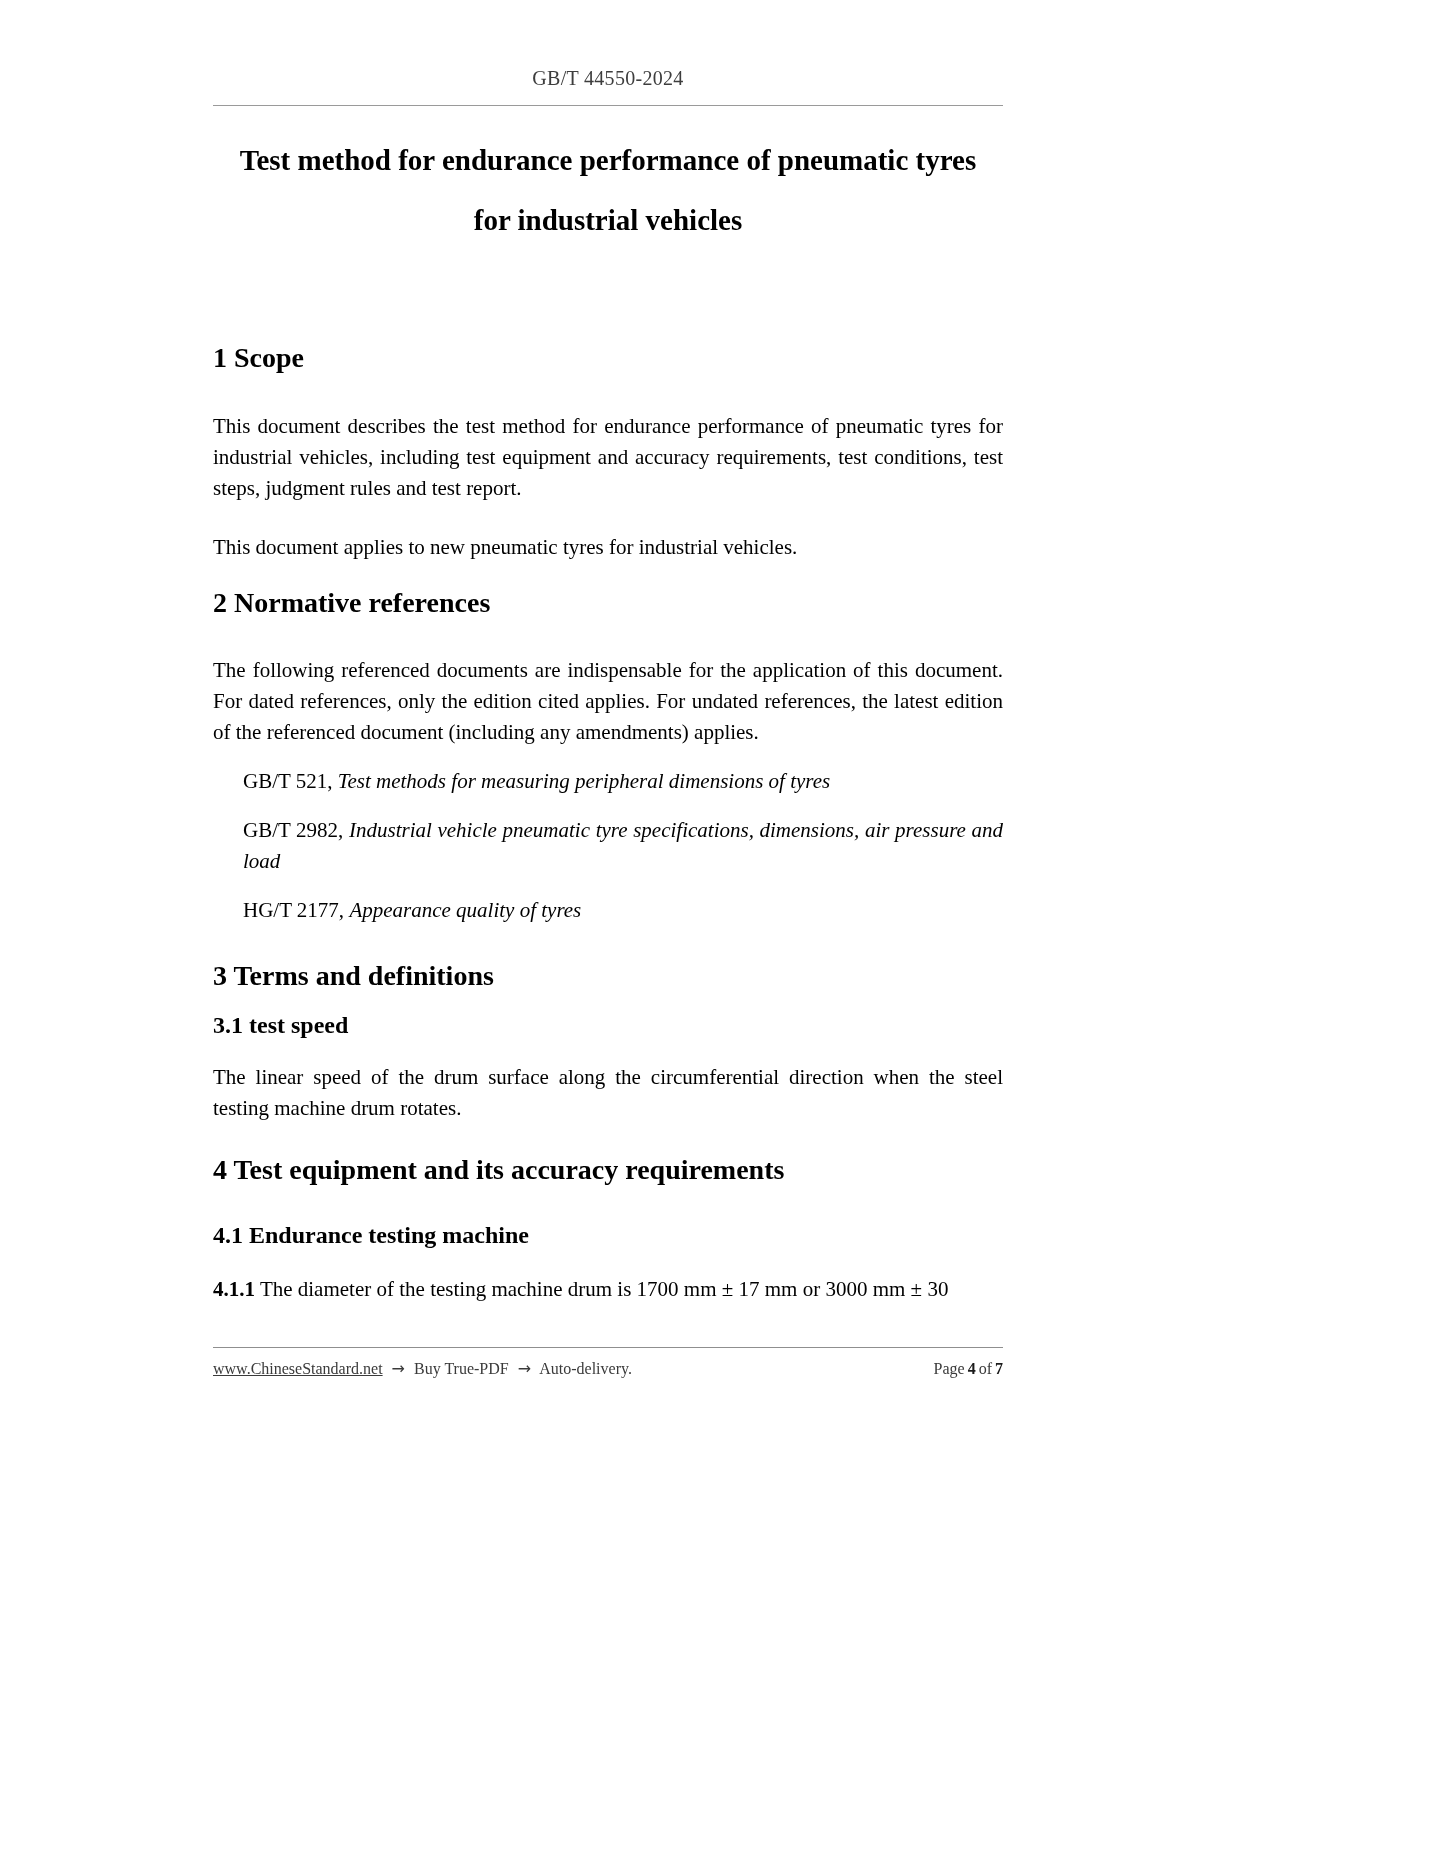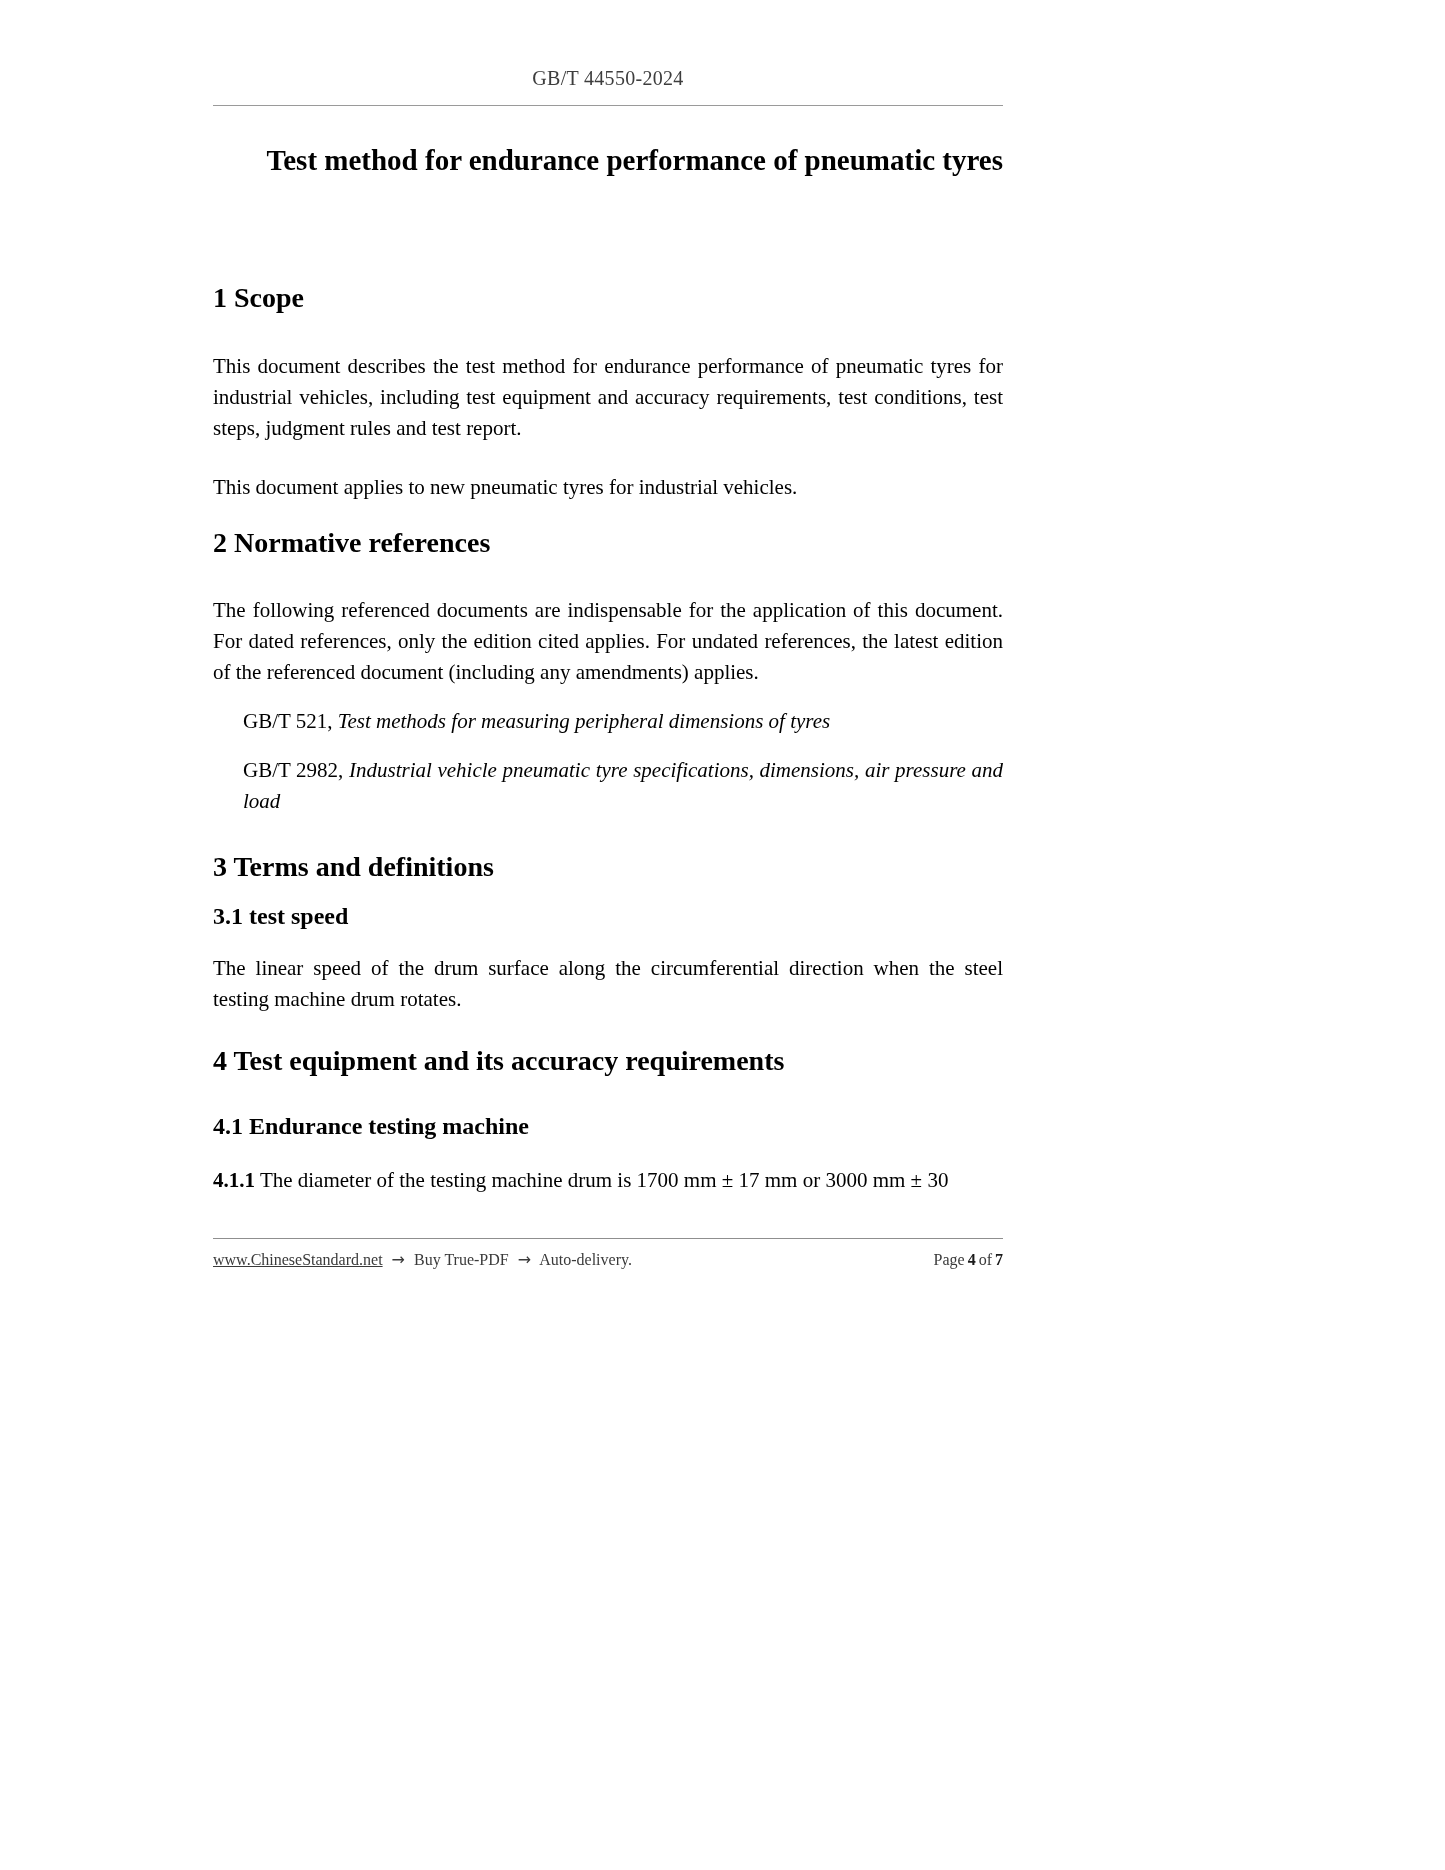--- a/index.html
+++ b/index.html
@@ -36,21 +36,21 @@
     border-bottom: 1px solid #9a9a9a;
     height: 0;
   }
   .doc-title {
     margin-top: 40px;
     font-size: 29px;
     font-weight: bold;
     text-align: center;
     line-height: 1;
   }
-  .title-line { display: block; text-align: right; }
+  .title-line { display: block; }
   .title-line + .title-line { margin-top: 31px; }
 
   h2.sec {
     font-size: 28px;
     font-weight: bold;
     line-height: 1;
   }
   .sec-scope      { margin-top: 109px; }
   .sec-normative  { margin-top: 26px; }
   .sec-terms      { margin-top: 36px; }
@@ -116,20 +116,21 @@
 <body>
 
 <div class="page">
   <div class="content">
 
     <div class="doc-number">GB/T 44550-2024</div>
     <div class="header-rule"></div>
 
     <h1 class="doc-title">
       <span class="title-line">Test method for endurance performance of pneumatic tyres</span>
+      <span class="title-line">for industrial vehicles</span>
     </h1>
 
     <h2 class="sec sec-scope">1 Scope</h2>
 
     <p class="body-p p-scope-1">This document describes the test method for endurance performance of pneumatic tyres for industrial vehicles, including test equipment and accuracy requirements, test conditions, test steps, judgment rules and test report.</p>
 
     <p class="body-p p-scope-2">This document applies to new pneumatic tyres for industrial vehicles.</p>
 
     <h2 class="sec sec-normative">2 Normative references</h2>
 
@@ -139,20 +140,24 @@
       <span class="ref-code">GB/T 521,</span>
       <em class="ref-title">Test methods for measuring peripheral dimensions of tyres</em>
     </div>
 
     <div class="ref">
       <span class="ref-code">GB/T 2982,</span>
       <em class="ref-title">Industrial vehicle pneumatic tyre specifications, dimensions, air pressure and load</em>
     </div>
 
 
+    <div class="ref">
+      <span class="ref-code">HG/T 2177,</span>
+      <em class="ref-title">Appearance quality of tyres</em>
+    </div>
 
     <h2 class="sec sec-terms">3 Terms and definitions</h2>
 
 
     <h3 class="subsec sub-terms">3.1 test speed</h3>
 
     <p class="body-p p-terms-def">The linear speed of the drum surface along the circumferential direction when the steel testing machine drum rotates.</p>
 
     <h2 class="sec sec-equipment">4 Test equipment and its accuracy requirements</h2>
 

